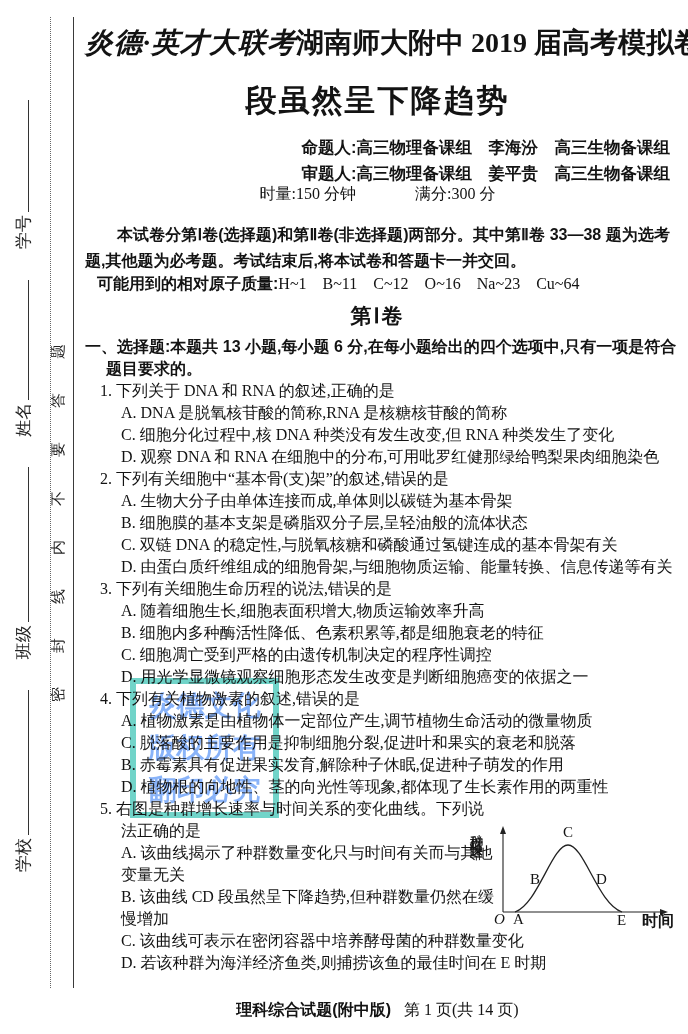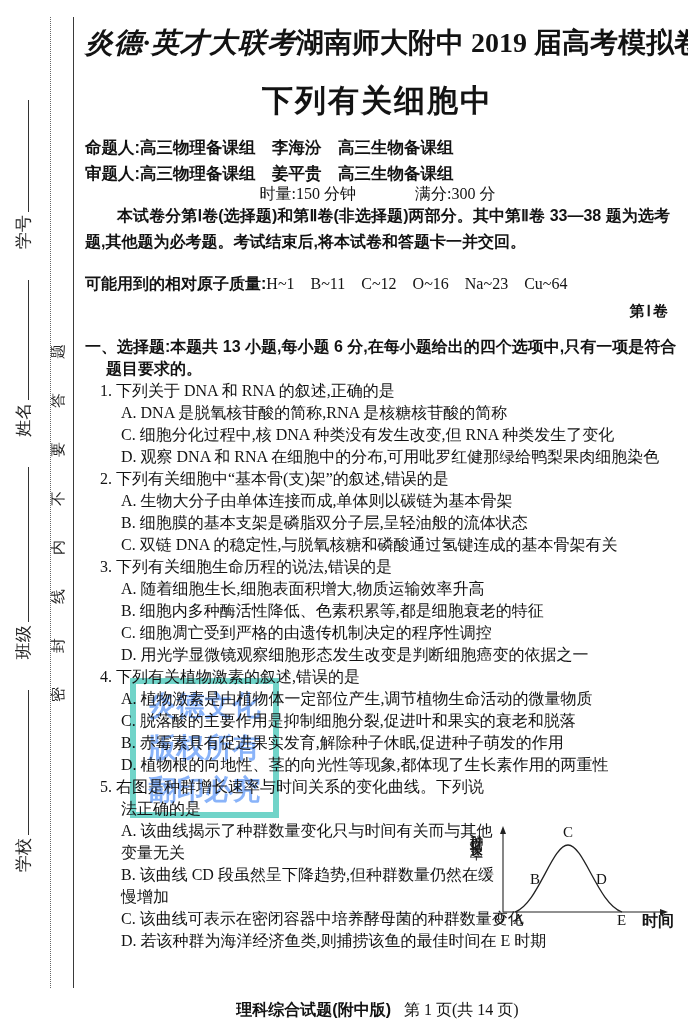--- a/index.html
+++ b/index.html
@@ -21,30 +21,30 @@
   .sealtext{position:absolute;left:49px;top:716px;width:420px;height:26px;
             transform-origin:0 0;transform:rotate(-90deg);
             font-size:15px;letter-spacing:34px;text-align:center;color:#222;
             white-space:nowrap;z-index:2;}
 
   
   .hdr{top:24px;font-size:28px;font-weight:bold;text-align:center;white-space:nowrap;}
   .hdr .brand{font-style:italic;font-weight:900;letter-spacing:1px;}
   .exam-title{top:80px;font-size:31px;font-weight:bold;letter-spacing:2px;text-align:center;
               font-family:"Liberation Sans",sans-serif;}
-  .person{font-family:"Liberation Sans",sans-serif;font-weight:bold;font-size:16.5px;text-align:left;}
+  .person{font-family:"Liberation Sans",sans-serif;font-weight:bold;font-size:16.5px;text-align:right;}
   .setter{top:137px;}
   .reviewer{top:163px;}
   .timescore{top:184px;font-size:16px;text-align:center;}
   .timescore .score{margin-left:55px;}
-  .instructions{top:203px;font-size:16px;line-height:26px;text-align:justify;text-indent:2em;
+  .instructions{top:222px;font-size:16px;line-height:26px;text-align:justify;text-indent:2em;
                 font-family:"Liberation Sans",sans-serif;font-weight:bold;}
   .atomic{top:274px;font-size:16px;white-space:nowrap;}
-  .atomic .lab{font-family:"Liberation Sans",sans-serif;font-weight:bold;}
-  .part-title{top:302px;font-size:15px;font-weight:bold;text-align:right;
+  .atomic .lab{font-family:"Liberation Sans",sans-serif;font-weight:bold;margin-left:12px;}
+  .part-title{top:302px;font-size:21px;font-weight:bold;text-align:center;
               font-family:"Liberation Sans",sans-serif;letter-spacing:2px;}
   .section-intro{top:336px;font-size:16px;line-height:21.5px;
                  font-family:"Liberation Sans",sans-serif;font-weight:bold;
                  padding-left:21px;text-indent:-21px;}
 
   
   .questions{top:380px;font-size:16px;line-height:22px;width:588px;margin-left:15px;}
   .stem{padding-left:21px;text-indent:-21px;}
   .stem .qnum{margin-right:4px;}
   .opt{padding-left:21px;}
@@ -92,21 +92,21 @@
 
   <div class="watermark">
     <div>炎德文化</div>
     <div>版权所有</div>
     <div>翻印必究</div>
   </div>
 
   <div class="blk hdr">
     <span class="brand">炎德·英才大联考</span><span>湖南师大附中 2019 届高考模拟卷(二)</span>
   </div>
-  <div class="blk exam-title">下列有关细胞中</div>
+  <div class="blk exam-title">段虽然呈下降趋势</div>
   <div class="blk person setter">命题人:高三物理备课组　李海汾　高三生物备课组</div>
   <div class="blk person reviewer">审题人:高三物理备课组　姜平贵　高三生物备课组</div>
   <div class="blk timescore">
     <span>时量:150 分钟</span>
     <span class="score">满分:300 分</span>
   </div>
   <div class="blk instructions">本试卷分第Ⅰ卷(选择题)和第Ⅱ卷(非选择题)两部分。其中第Ⅱ卷 33—38 题为选考题,其他题为必考题。考试结束后,将本试卷和答题卡一并交回。</div>
   <div class="blk atomic">
     <span class="lab">可能用到的相对原子质量:</span><span>H~1　B~11　C~12　O~16　Na~23　Cu~64</span>
   </div>
@@ -120,20 +120,21 @@
       <div class="opt">A. DNA 是脱氧核苷酸的简称,RNA 是核糖核苷酸的简称</div>
       <div class="opt">C. 细胞分化过程中,核 DNA 种类没有发生改变,但 RNA 种类发生了变化</div>
       <div class="opt">D. 观察 DNA 和 RNA 在细胞中的分布,可用吡罗红健那绿给鸭梨果肉细胞染色</div>
     </div>
 
     <div>
       <div class="stem"><span class="qnum">2.</span><span>下列有关细胞中“基本骨(支)架”的叙述,错误的是</span></div>
       <div class="opt">A. 生物大分子由单体连接而成,单体则以碳链为基本骨架</div>
       <div class="opt">B. 细胞膜的基本支架是磷脂双分子层,呈轻油般的流体状态</div>
       <div class="opt">C. 双链 DNA 的稳定性,与脱氧核糖和磷酸通过氢键连成的基本骨架有关</div>
+      <div class="opt">D. 由蛋白质纤维组成的细胞骨架,与细胞物质运输、能量转换、信息传递等有关</div>
     </div>
 
     <div>
       <div class="stem"><span class="qnum">3.</span><span>下列有关细胞生命历程的说法,错误的是</span></div>
       <div class="opt">A. 随着细胞生长,细胞表面积增大,物质运输效率升高</div>
       <div class="opt">B. 细胞内多种酶活性降低、色素积累等,都是细胞衰老的特征</div>
       <div class="opt">C. 细胞凋亡受到严格的由遗传机制决定的程序性调控</div>
       <div class="opt">D. 用光学显微镜观察细胞形态发生改变是判断细胞癌变的依据之一</div>
     </div>
 

